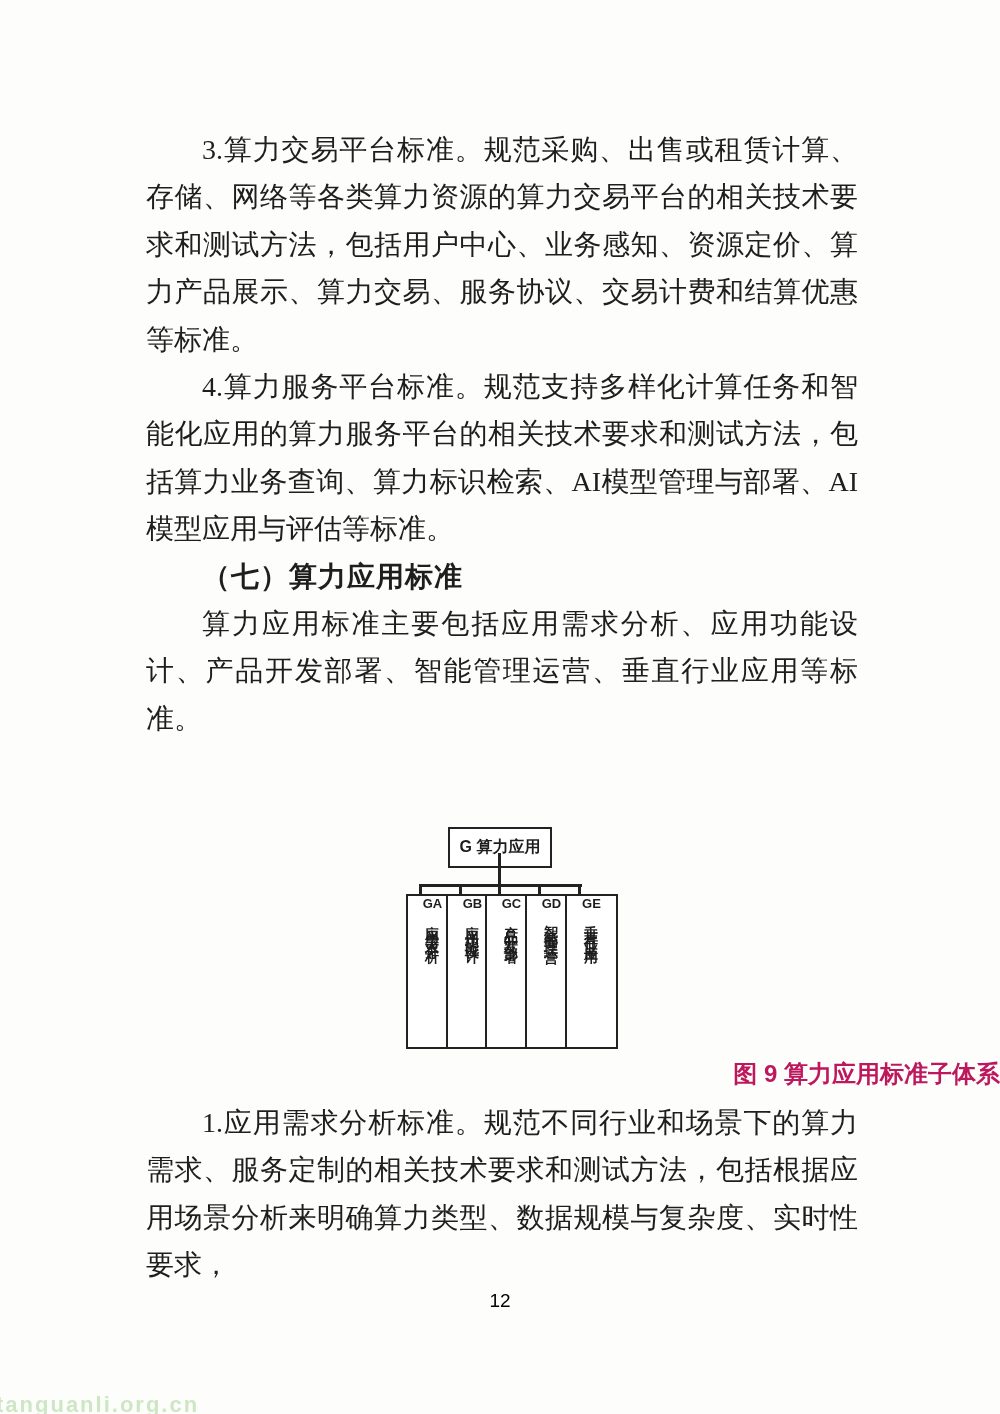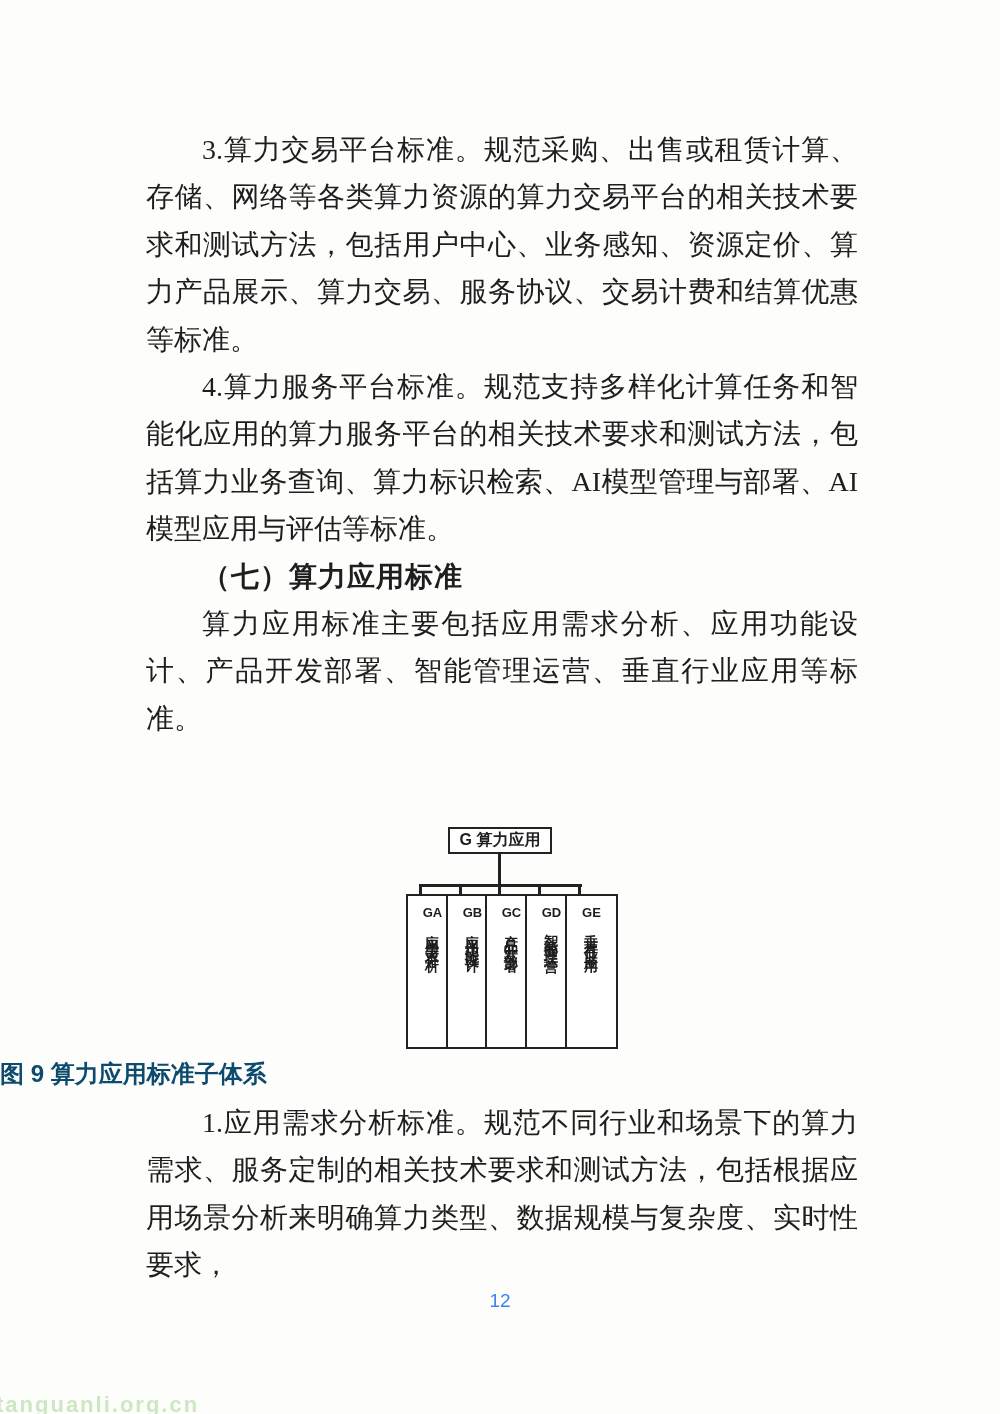--- a/index.html
+++ b/index.html
@@ -30,21 +30,21 @@
     margin: 0;
     text-indent: 2em;
     font-weight: bold;
     font-family: "Liberation Sans", "DejaVu Sans", sans-serif;
     letter-spacing: 1px;
   }
   
   .root-box {
     position: absolute;
     left: 448px; top: 827px;
-    width: 104px; height: 27px;
+    width: 104px; height: 41px;
     border: 2.5px solid #222;
     box-sizing: border-box;
     background: #fff;
     display: flex; align-items: center; justify-content: center;
     font-family: "Liberation Sans", "DejaVu Sans", sans-serif;
     font-weight: bold; font-size: 16px;
   }
   .conn { position: absolute; background: #222; }
   .conn-root  { left: 498px; top: 853px; width: 3px; height: 31px; }
   .conn-horiz { left: 419px; top: 884px; width: 163px; height: 3px; }
@@ -52,51 +52,51 @@
   .stub-0 { left: 419px; } .stub-1 { left: 459px; } .stub-2 { left: 498px; }
   .stub-3 { left: 538px; } .stub-4 { left: 578px; }
   .child-box {
     position: absolute;
     top: 894px;
     width: 53px; height: 155px;
     border: 2px solid #222;
     box-sizing: border-box;
     background: #fff;
     display: flex; flex-direction: column; align-items: center;
-    padding-top: 9px;
+    padding-top: 0;
     font-family: "Liberation Sans", "DejaVu Sans", sans-serif;
     font-weight: bold;
   }
   .cb-0 { left: 406px; } .cb-1 { left: 446px; } .cb-2 { left: 485px; }
   .cb-3 { left: 525px; } .cb-4 { left: 565px; }
   .child-code { font-size: 13px; line-height: 15px; }
   .child-label {
     writing-mode: vertical-lr;
     text-orientation: upright;
     font-size: 14px;
     line-height: 1;
     letter-spacing: 5px;
     margin-top: 3px;
   }
   .fig-caption {
     position: absolute;
     top: 1058px; left: 0; width: 100%;
-    text-align: left;
+    text-align: right;
     font-family: "Liberation Sans", "DejaVu Sans", sans-serif;
     font-weight: bold;
     font-size: 24px;
-    color: #0c4a6e;
+    color: #be185d;
   }
   .page-num {
     position: absolute;
     top: 1290px; left: 0; width: 100%;
     text-align: center;
     font-family: "Liberation Sans", "DejaVu Sans", sans-serif;
     font-size: 19px;
-    color: #3b82f6;
+    color: #000000;
   }
   .watermark {
     position: absolute;
     left: -4px; bottom: -4px;
     font-family: "Liberation Sans", "DejaVu Sans", sans-serif;
     font-weight: bold;
     font-size: 22px;
     letter-spacing: 2px;
     color: #cde7c4;
   }

